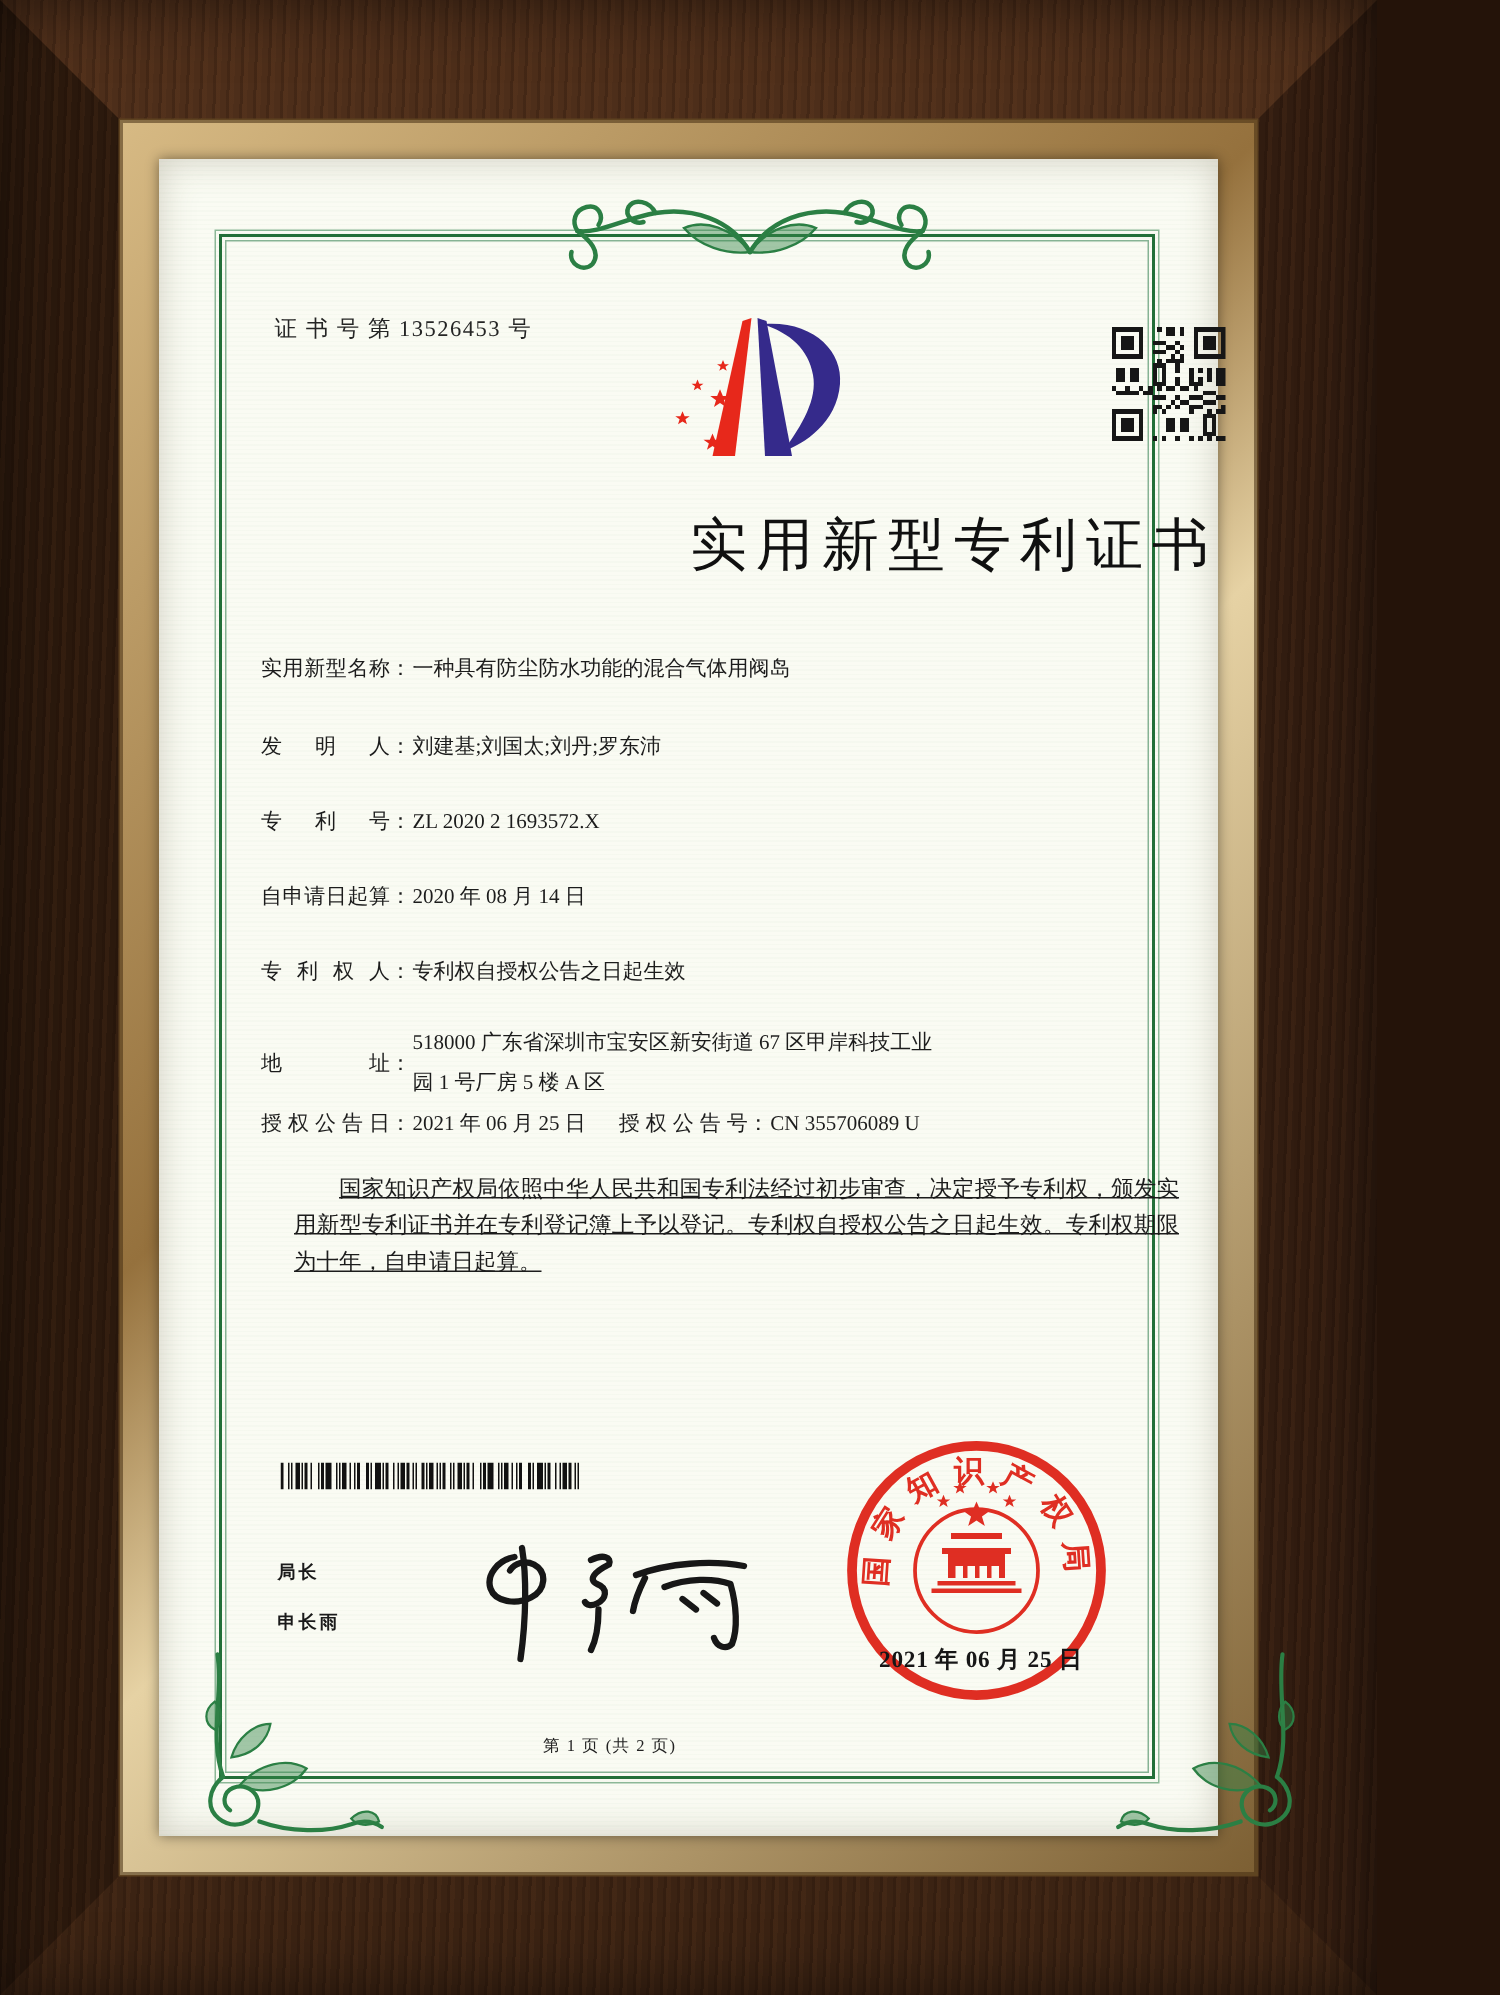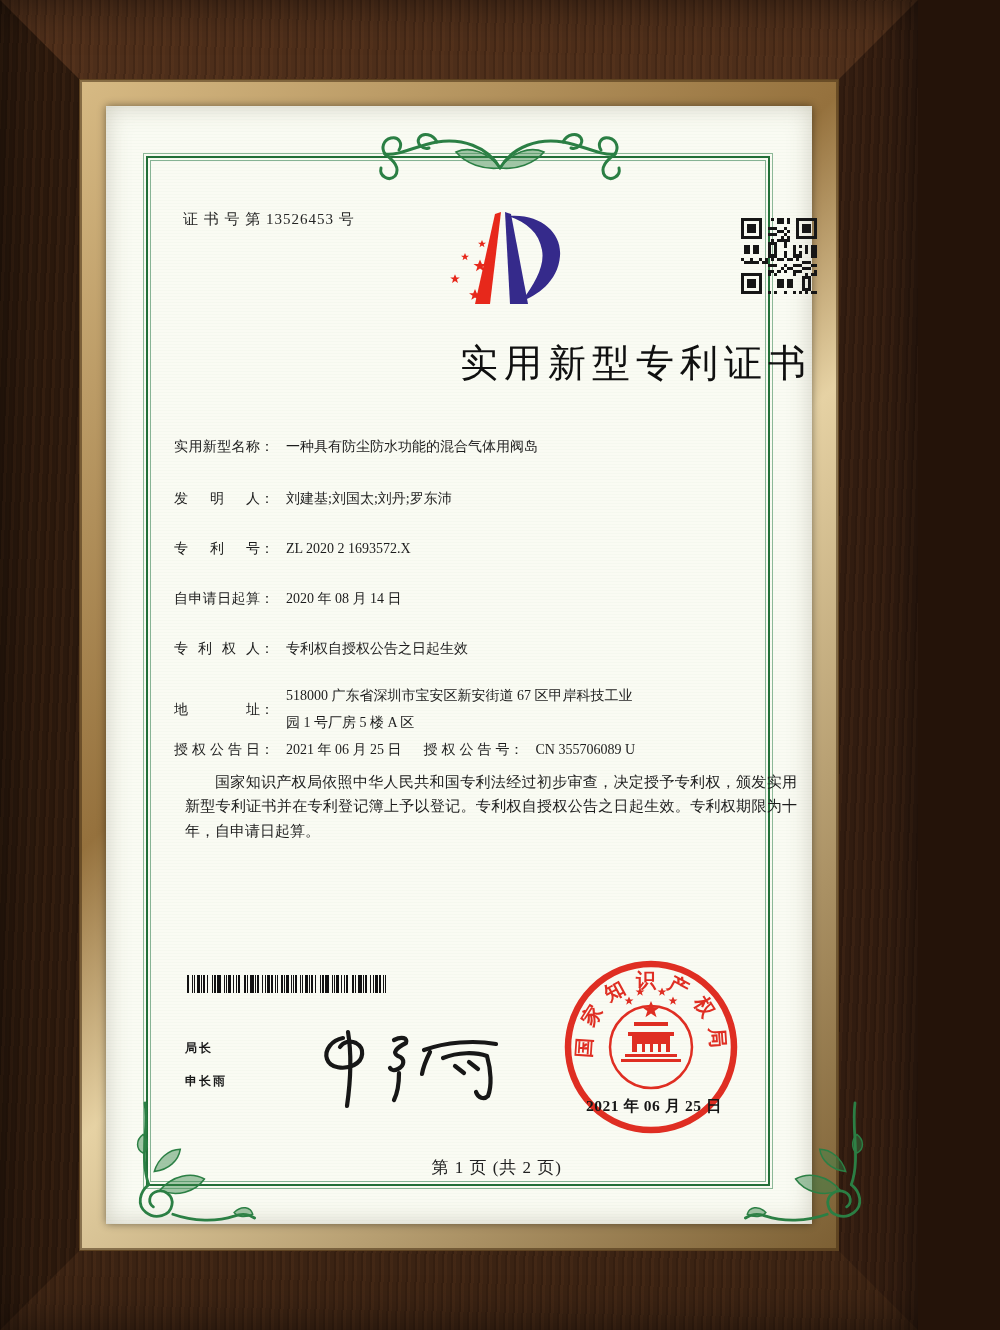--- a/index.html
+++ b/index.html
@@ -26,29 +26,29 @@
   .orn path{stroke:#2b7f44;stroke-width:3;fill:none;stroke-linecap:round;}
   .orn .leaf{fill:rgba(54,133,74,.45);stroke-width:1.6;}
   .flip-x{transform:scaleX(-1);}
   
   .abs{position:absolute;}
   .certno{left:77px;top:104px;font-size:15px;letter-spacing:1px;color:#252525;}
   .title{left:0;right:0;top:232px;text-align:right;font-size:38px;font-weight:400;
          letter-spacing:6px;color:#101010;}
   .row{left:68px;font-size:14px;display:flex;align-items:center;line-height:27px;white-space:nowrap;}
   .lbl{display:inline-block;width:86px;text-align:justify;text-align-last:justify;}
-  .val{margin-left:12px;}
+  .val{margin-left:1px;}
   .addr .val{white-space:normal;width:356px;}
   .g2{margin-left:22px;}
   .paras{left:79px;top:664px;width:612px;font-size:15px;line-height:24.3px;text-align:justify;}
-  .paras p{margin:0;text-indent:2em;}
+  .paras p{margin:11px;text-indent:2em;text-decoration:underline;}
   .director{left:79px;font-family:"Liberation Sans","DejaVu Sans",sans-serif;
             font-size:12px;font-weight:700;letter-spacing:2px;color:#1a1a1a;}
   .sealdate{left:480px;top:990px;font-size:15.5px;font-weight:600;letter-spacing:.5px;color:#161616;}
-  .footer{left:256px;top:1050px;width:200px;text-align:right;font-size:17px;letter-spacing:1px;color:#222;}
+  .footer{left:256px;top:1050px;width:200px;text-align:left;font-size:11px;letter-spacing:1px;color:#222;}
   .sig path{stroke:#171717;stroke-width:4.2;fill:none;stroke-linecap:round;stroke-linejoin:round;}
   .sealsvg{opacity:.95;}
 </style>
 </head>
 <body>
 
 <svg style="position:absolute;width:0;height:0" aria-hidden="true">
   <defs>
     <path id="st" d="M0,-10L2.94,-3.09 10,-3.09 4.05,1.18 6.18,8.09 0,4 -6.18,8.09 -4.05,1.18 -10,-3.09 -2.94,-3.09Z"></path>
     <symbol id="fl" viewBox="0 0 140 140">

